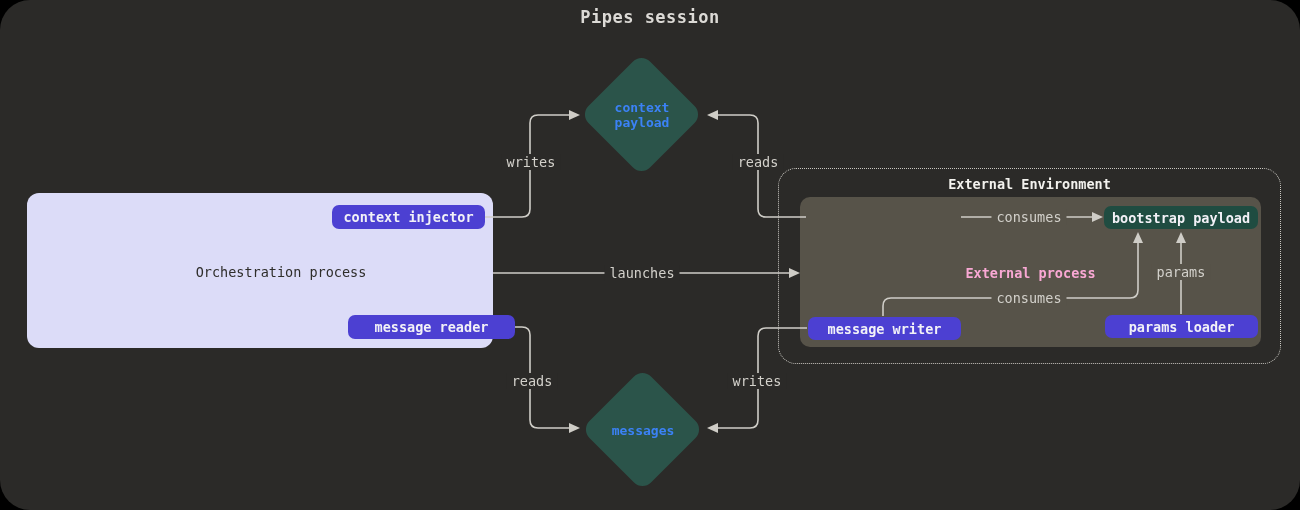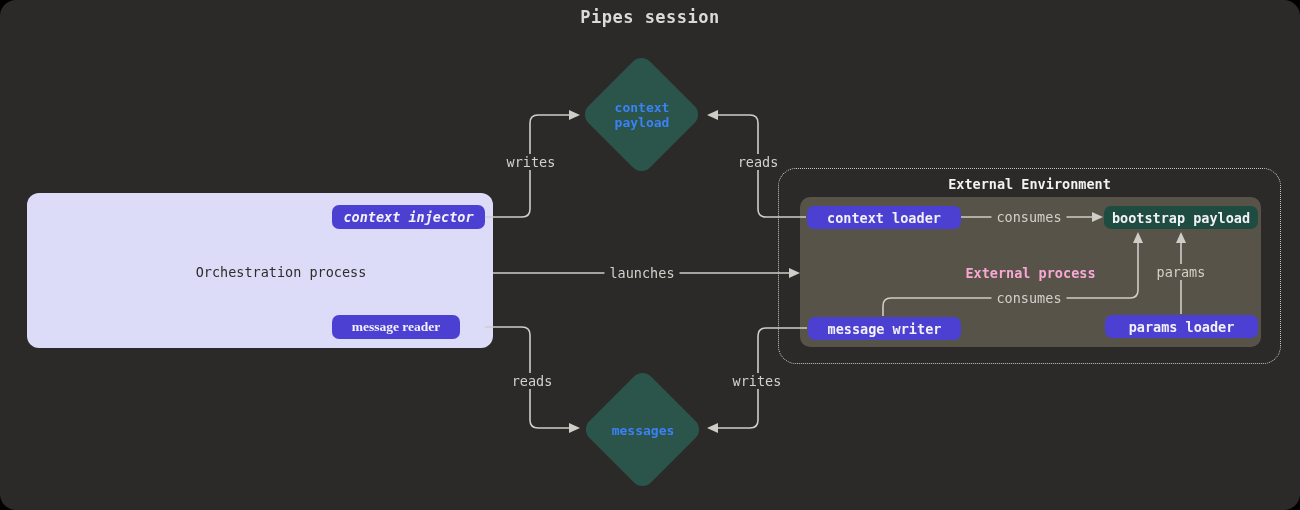--- a/index.html
+++ b/index.html
@@ -1,31 +1,31 @@
 <!DOCTYPE html>
 <html><head>
 <meta charset="utf-8">
 <style>
   html,body{margin:0;padding:0;background:#000;}
   body{font-family:"DejaVu Sans Mono","Liberation Mono",monospace;}
-  #stage{position:relative;width:1300px;height:510px;background:#2b2a28;border-radius:16px;overflow:hidden;}
+  #stage{position:relative;width:1300px;height:510px;background:#2b2a28;border-radius:30px;overflow:hidden;}
   .abs{position:absolute;}
   #title{left:0;top:7px;width:1300px;text-align:center;color:#dcdad6;font-size:17px;font-weight:600;letter-spacing:.5px;}
 
   
   .proc-box{left:27px;top:193px;width:466px;height:155px;background:#dcdcf8;border-radius:12px;}
   .proc-label{left:27px;top:264px;width:466px;text-align:center;color:#2e2d2a;font-size:13.5px;padding-left:21px;}
 
   
   .pill{display:flex;align-items:center;justify-content:center;border-radius:7px;
         color:#f2f1f7;font-size:13.5px;font-weight:bold;white-space:nowrap;}
   .purple{background:#4c40d2;}
   .greenpill{background:#1f4c41;}
-  #ctx-injector{left:332px;top:205px;width:153px;height:24px;font-style:italic;}
-  #msg-reader{left:332px;top:315px;width:128px;height:24px;font-family:Liberation Serif, serif;}
+  #ctx-injector{left:332px;top:205px;width:153px;height:24px;}
+  #msg-reader{left:348px;top:315px;width:167px;height:24px;}
   #ctx-loader{left:807px;top:206px;width:154px;height:23px;}
   #bootstrap-payload{left:1104px;top:206px;width:154px;height:23px;}
   #msg-writer{left:808px;top:317px;width:153px;height:23px;}
   #params-loader{left:1105px;top:315px;width:153px;height:23px;}
 
   
   .ext-env{left:778px;top:168px;width:503px;height:196px;border:1.5px dotted #c9c7c1;border-radius:18px;box-sizing:border-box;}
   .ext-env-label{left:778px;top:176px;width:503px;text-align:center;color:#f3f2ee;font-size:13.5px;font-weight:bold;}
   .ext-proc{left:800px;top:197px;width:461px;height:150px;background:#575349;border-radius:10px;}
   .ext-proc-label{left:800px;top:265px;width:461px;text-align:center;color:#f9a8d4;font-size:13.5px;font-weight:bold;}
@@ -91,18 +91,17 @@
   <div class="abs edge-label on-panel" style="left:758px;top:162px;">reads</div>
   <div class="abs edge-label on-panel" style="left:642px;top:273px;">launches</div>
   <div class="abs edge-label on-gray" style="left:1029px;top:217px;">consumes</div>
   <div class="abs edge-label on-gray" style="left:1029px;top:298px;">consumes</div>
   <div class="abs edge-label on-gray" style="left:1181px;top:272px;">params</div>
   <div class="abs edge-label on-panel" style="left:532px;top:381px;">reads</div>
   <div class="abs edge-label on-panel" style="left:757px;top:381px;">writes</div>
 
   <div id="ctx-injector" class="abs pill purple">context injector</div>
   <div id="msg-reader" class="abs pill purple">message reader</div>
-  <div id="ctx-loader" class="abs pill purple">context loader</div>
   <div id="bootstrap-payload" class="abs pill greenpill">bootstrap payload</div>
   <div id="params-loader" class="abs pill purple">params loader</div>
   <div id="msg-writer" class="abs pill purple">message writer</div>
 
 </div>
 
 </body></html>

